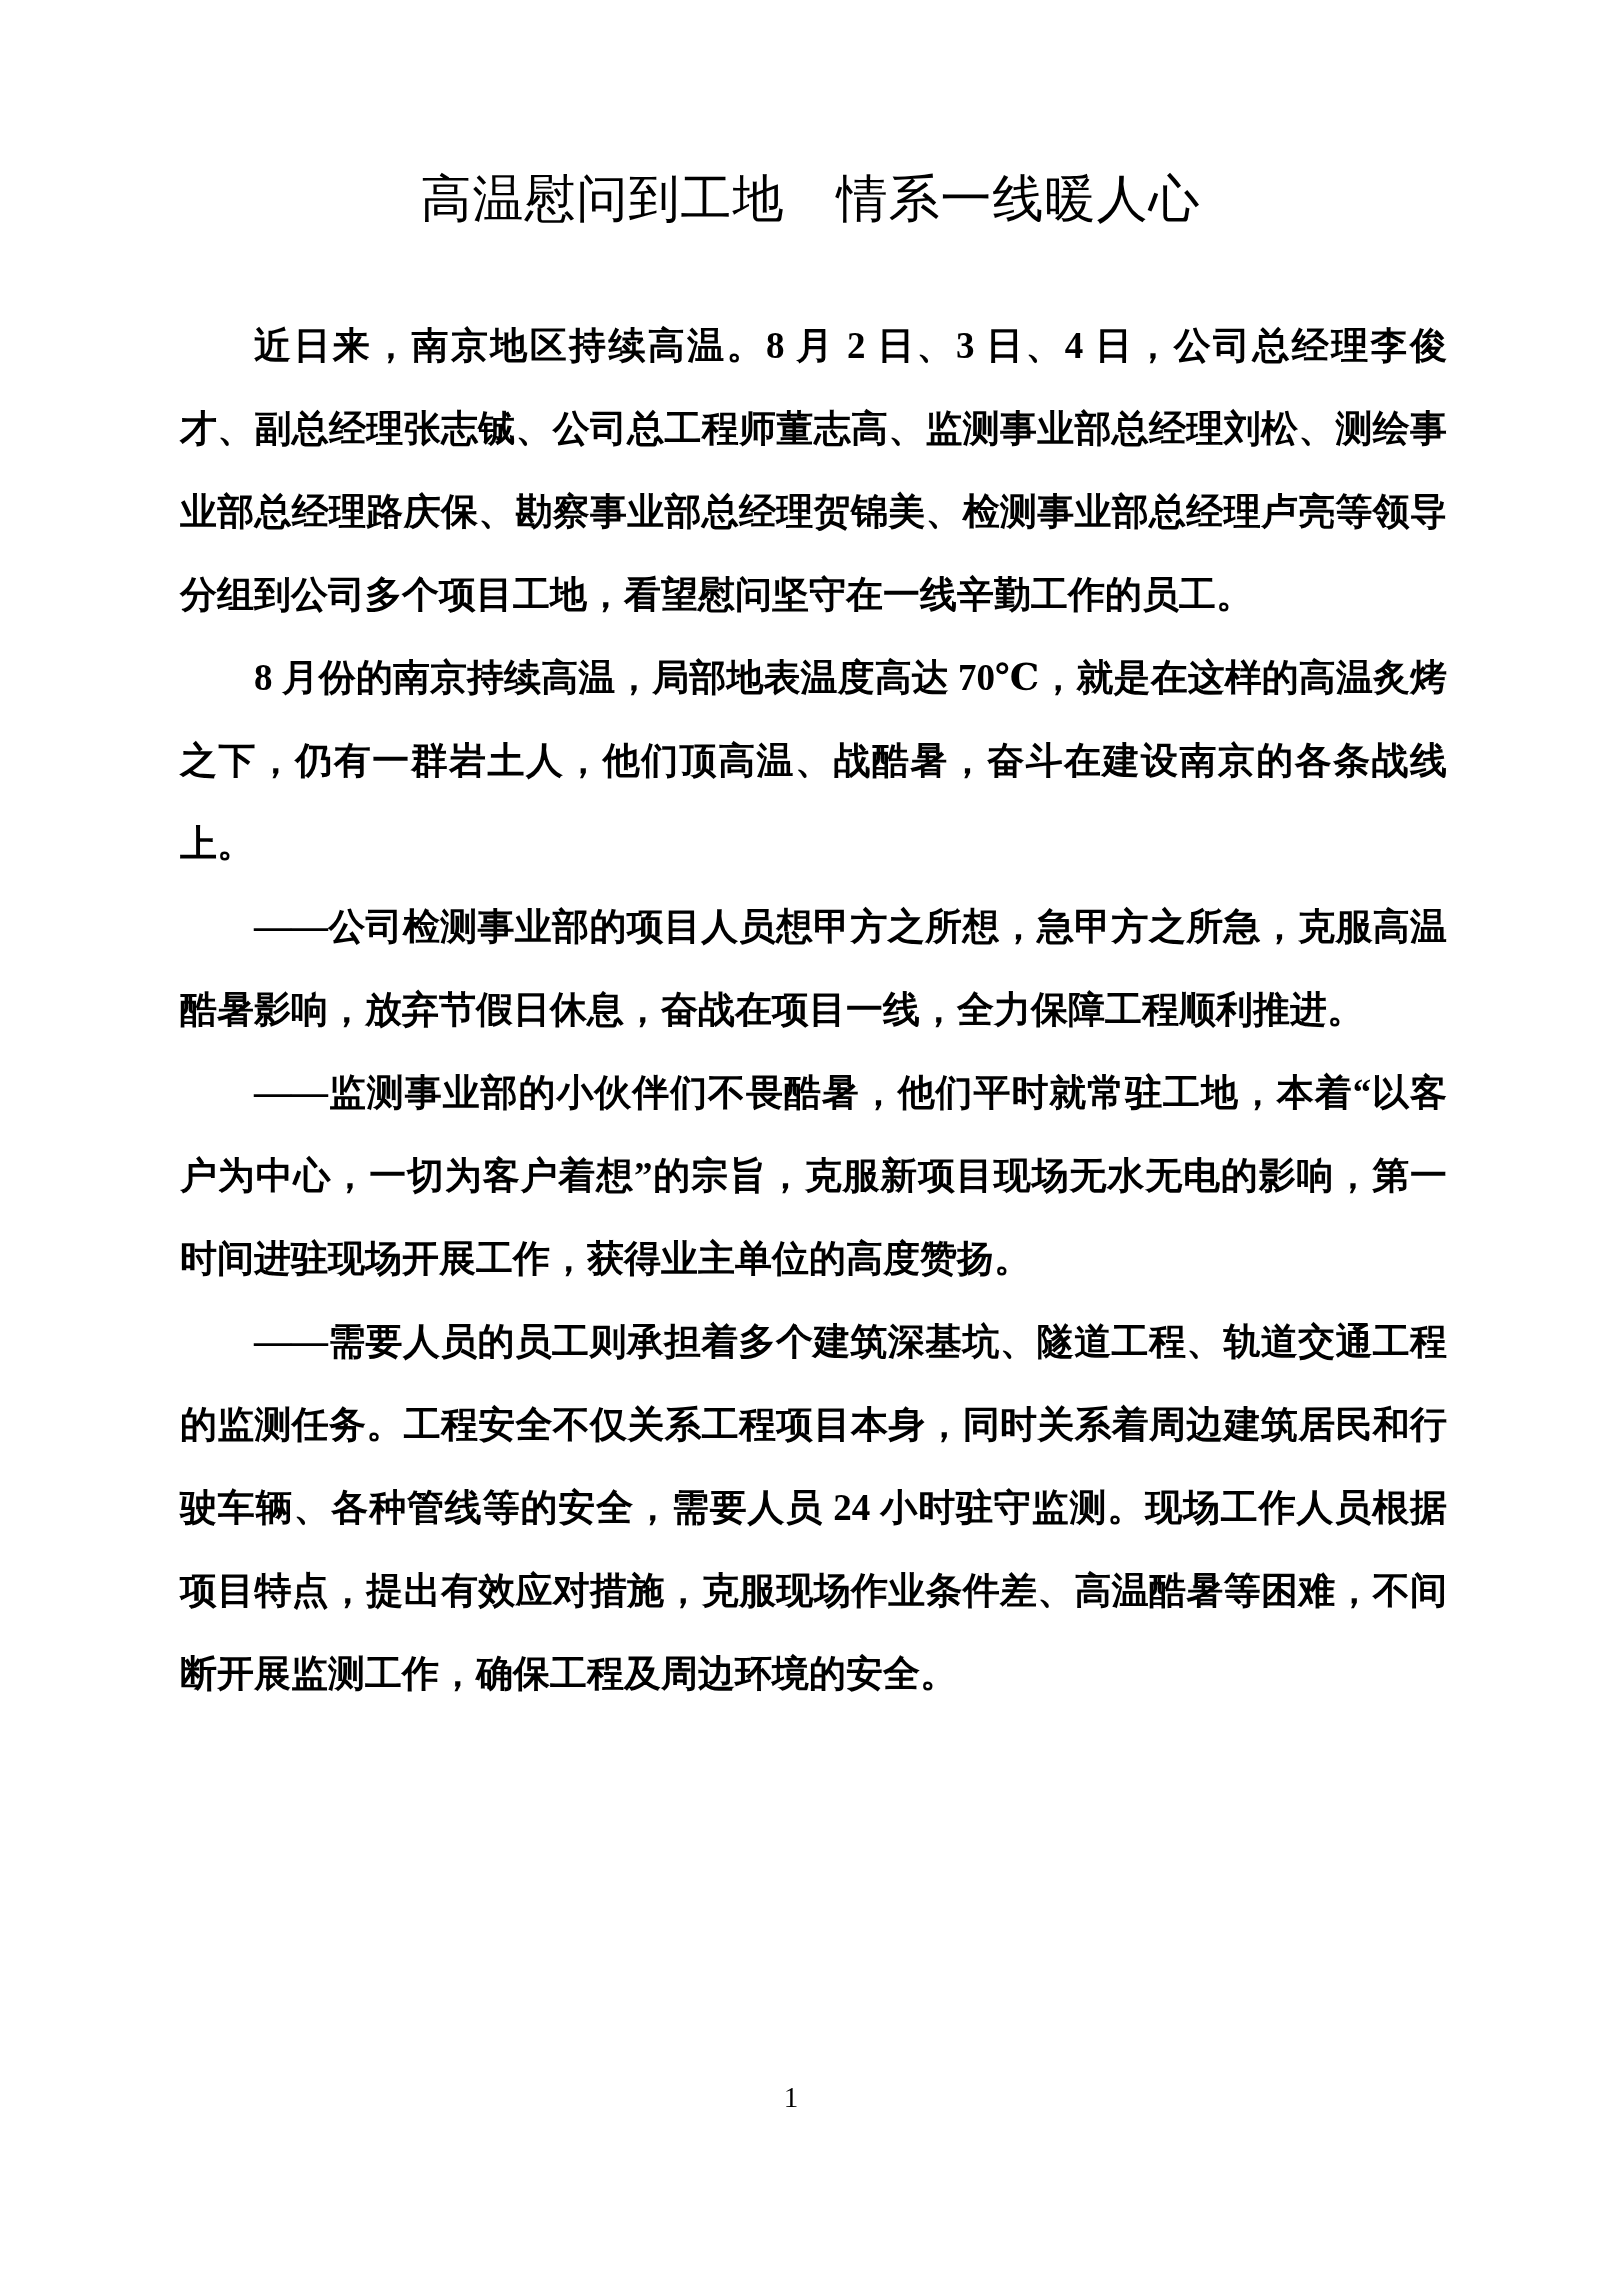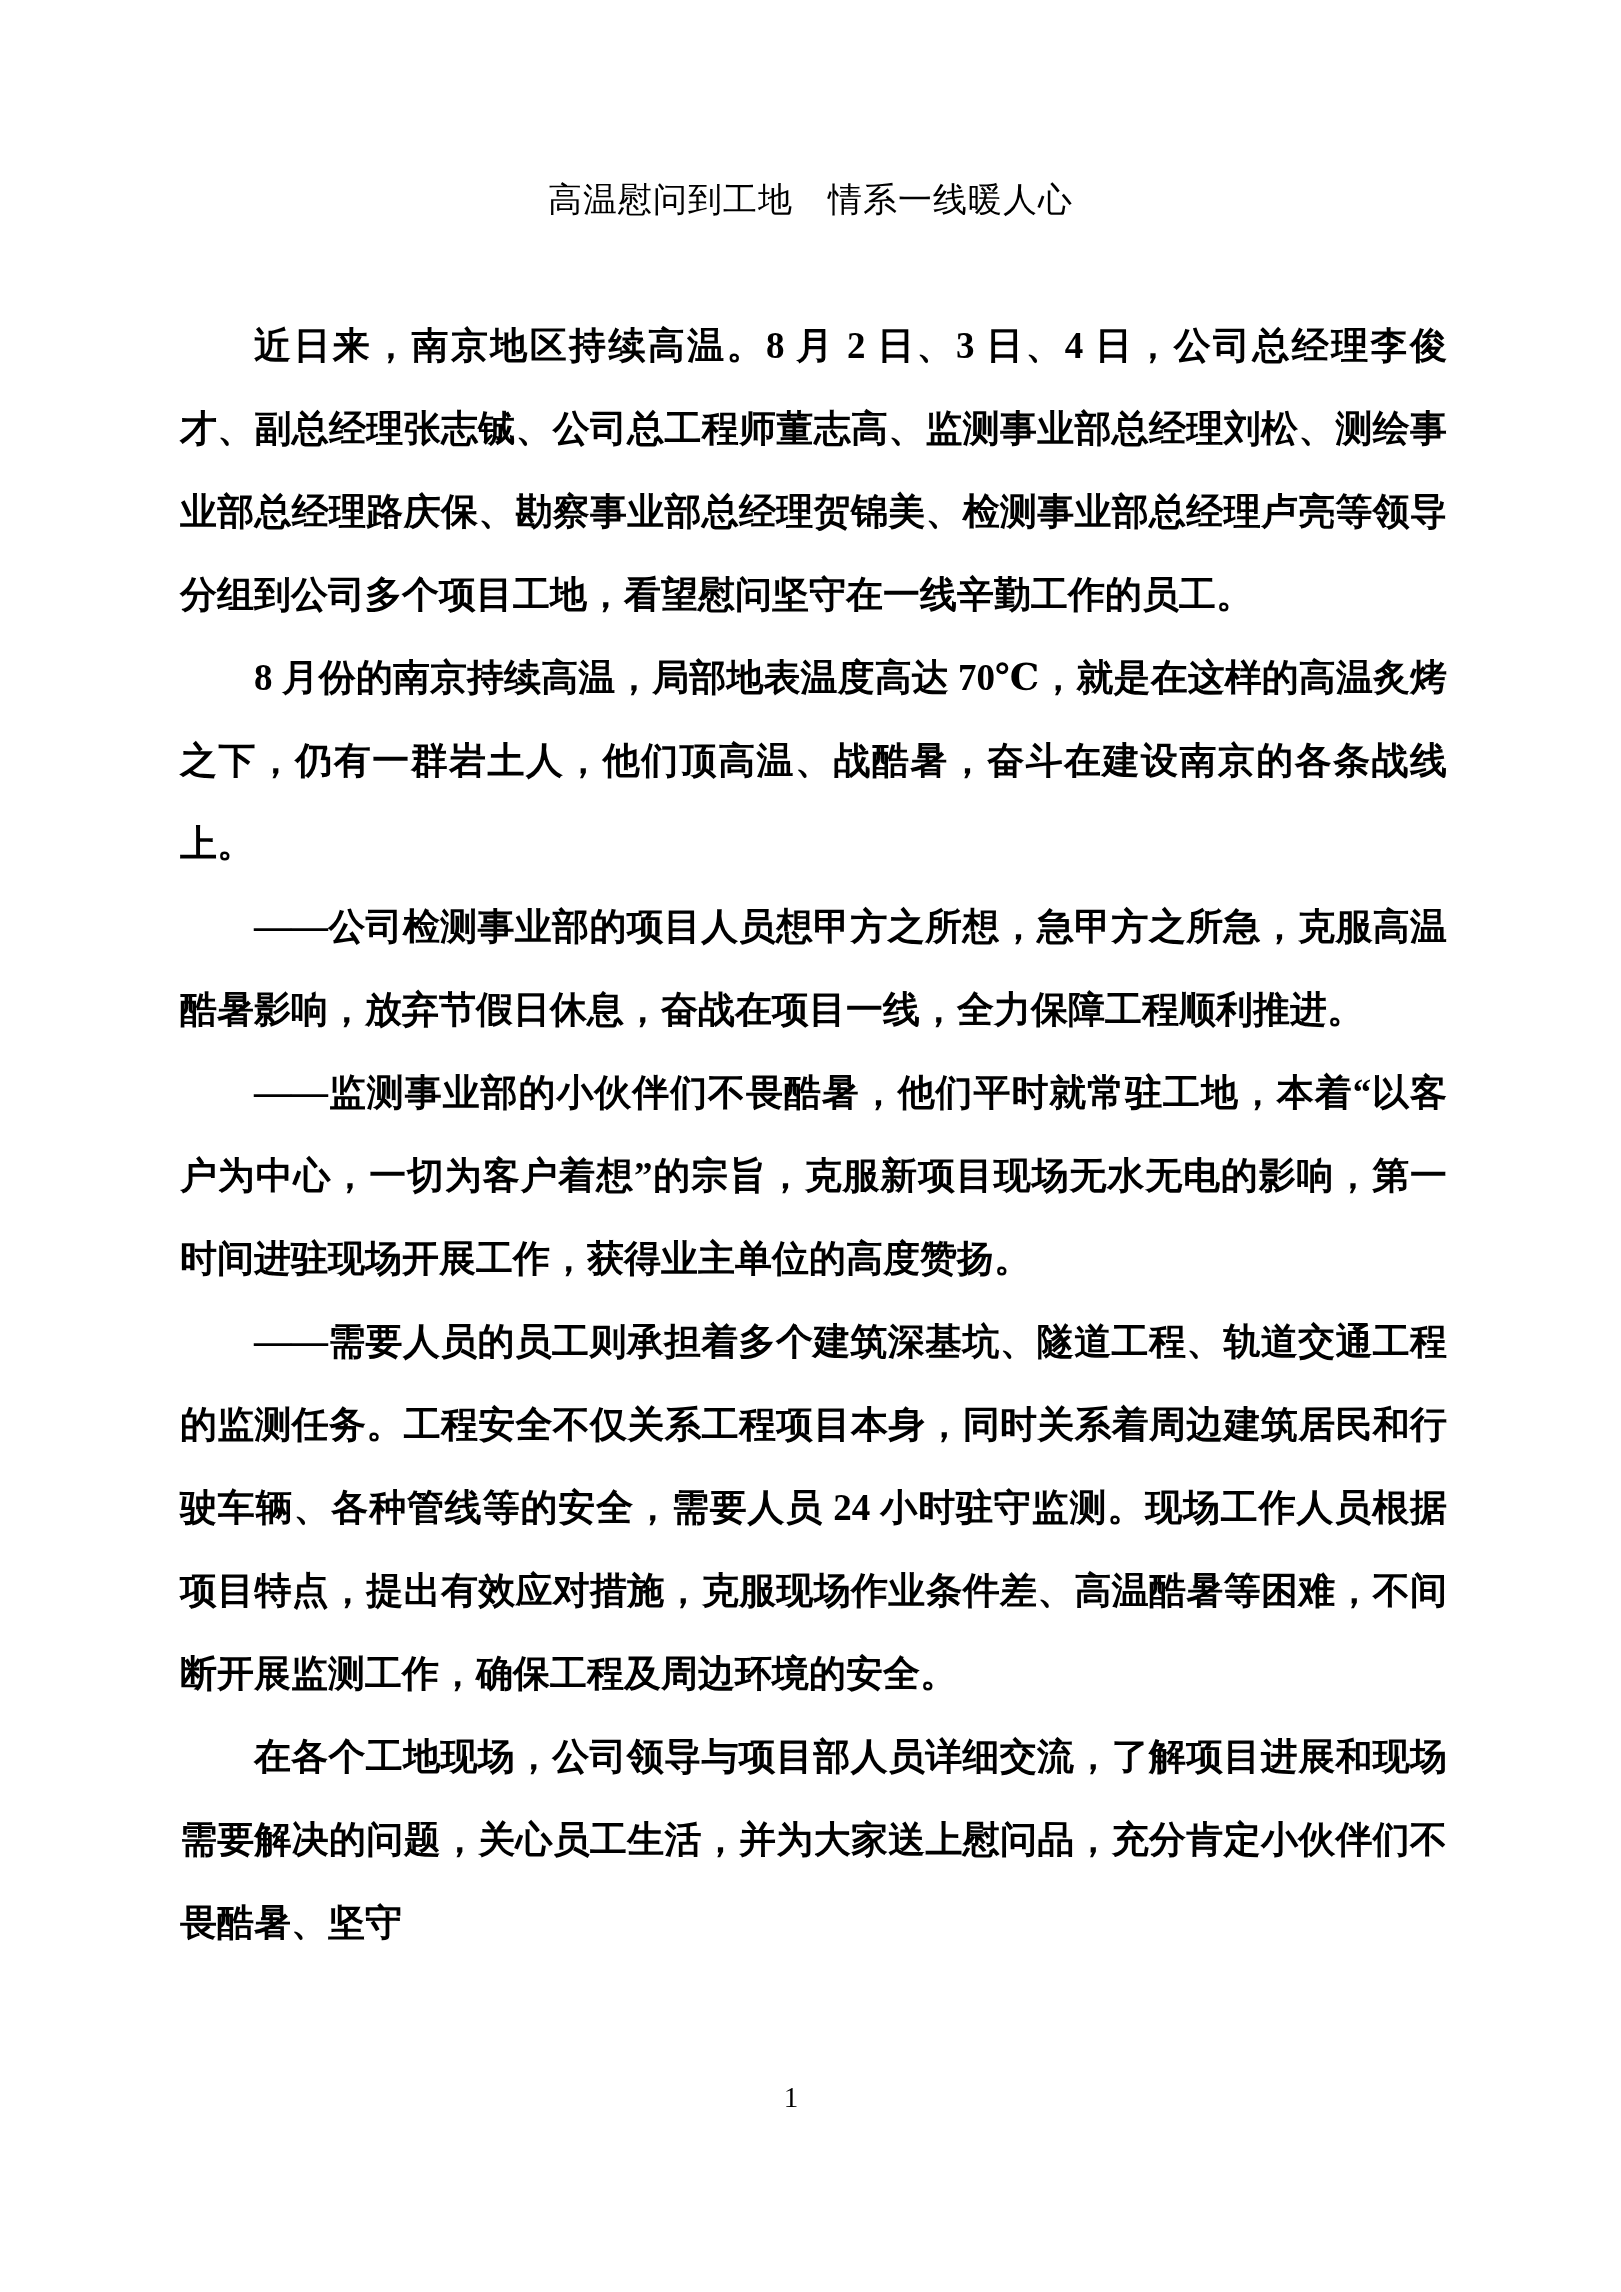--- a/index.html
+++ b/index.html
@@ -13,21 +13,21 @@
     height: 2293px;
     background: #ffffff;
     color: #000000;
     font-family: "Liberation Serif", "DejaVu Serif", serif;
     overflow: hidden;
     box-sizing: border-box;
   }
   .doc-title {
     margin-top: 169px;
     text-align: center;
-    font-size: 34px;
+    font-size: 51px;
     line-height: 61px;
     font-weight: 500;
     letter-spacing: 1px;
     white-space: pre;
   }
   .doc-body {
     margin: 74px 174px 0 180px;
     font-size: 37px;
     line-height: 83px;
     text-align: justify;
@@ -54,18 +54,17 @@
 
 <div class="page">
   <h1 class="doc-title">高温慰问到工地　情系一线暖人心</h1>
 
   <div class="doc-body">
       <p class="para"><span class="run">近日来，南京地区持续高温。8 月 2 日、3 日、4 日，公司总经理李俊才、副总经理张志铖、公司总工程师董志高、监测事业部总经理刘松、测绘事业部总经理路庆保、勘察事业部总经理贺锦美、检测事业部总经理卢亮等领导分组到公司多个项目工地，看望慰问坚守在一线辛勤工作的员工。</span></p>
       <p class="para"><span class="run">8 月份的南京持续高温，局部地表温度高达 70℃，就是在这样的高温炙烤之下，仍有一群岩土人，他们顶高温、战酷暑，奋斗在建设南京的各条战线上。</span></p>
       <p class="para"><span class="run">——公司</span><span class="run bold">检测事业部</span><span class="run">的项目人员想甲方之所想，急甲方之所急，克服高温酷暑影响，放弃节假日休息，奋战在项目一线，全力保障工程顺利推进。</span></p>
       <p class="para"><span class="run bold">——监测事业部</span><span class="run">的小伙伴们不畏酷暑，他们平时就常驻工地，本着“以客户为中心，一切为客户着想”的宗旨，克服新项目现场无水无电的影响，第一时间进驻现场开展工作，获得业主单位的高度赞扬。</span></p>
       <p class="para"><span class="run bold">——需要人员</span><span class="run">的员工则承担着多个建筑深基坑、隧道工程、轨道交通工程的监测任务。工程安全不仅关系工程项目本身，同时关系着周边建筑居民和行驶车辆、各种管线等的安全，需要人员 24 小时驻守监测。现场工作人员根据项目特点，提出有效应对措施，克服现场作业条件差、高温酷暑等困难，不间断开展监测工作，确保工程及周边环境的安全。</span></p>
-      <p class="para"><span class="run">在各个工地现场，公司领导与项目部人员详细交流，了解项目进展和现场需要解决的问题，关心员工生活，并为大家送上慰问品，充分肯定小伙伴们不畏酷暑、坚守</span></p>
     </div>
 
   <div class="page-number">1</div>
 </div>
 
 
 </body></html>

